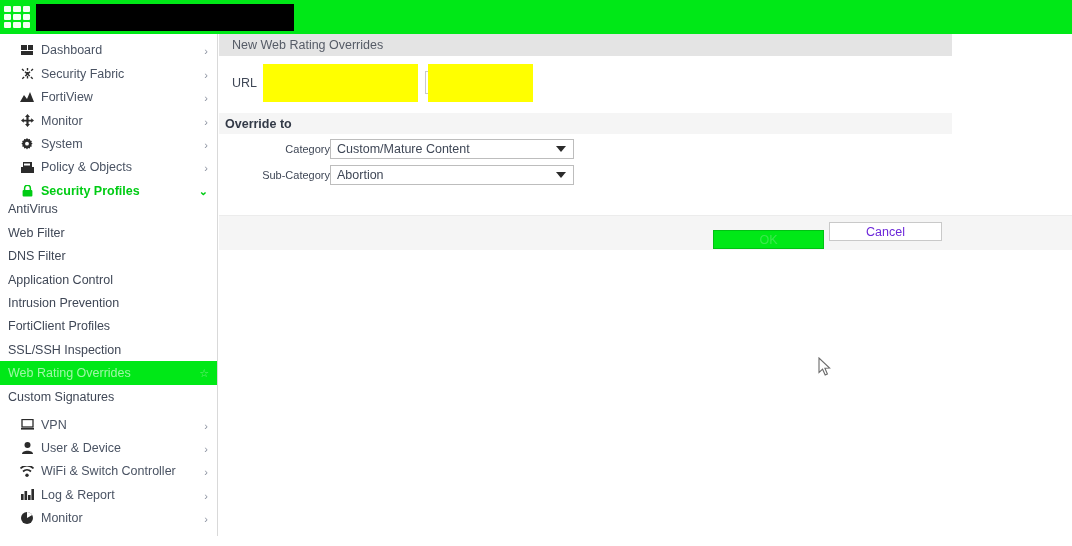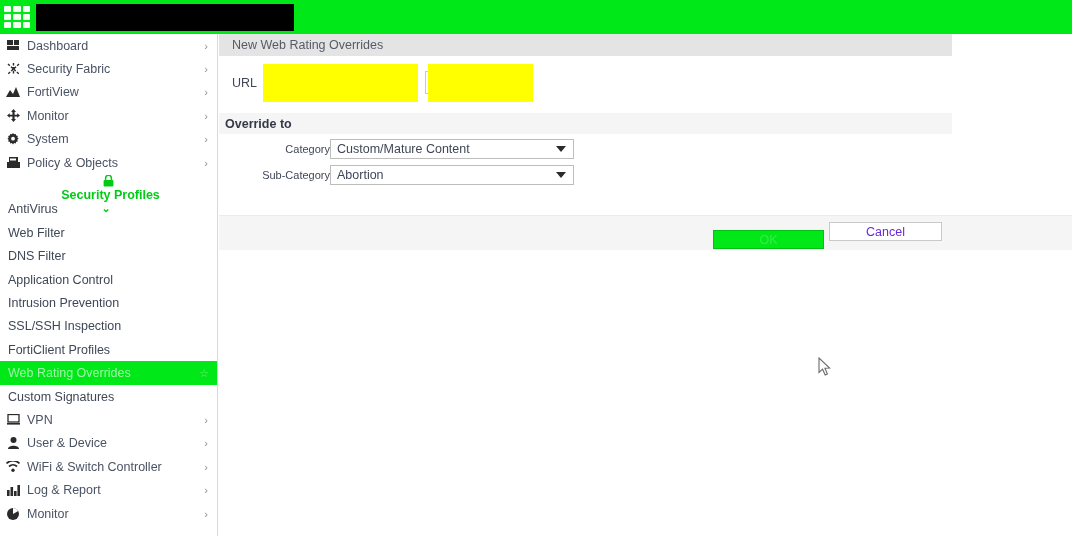--- a/index.html
+++ b/index.html
@@ -45,22 +45,22 @@
   .sidebar {
     position: absolute; left: 0; top: 34px;
     width: 218px; height: 502px;
     background: #ffffff;
     border-right: 1px solid #d9d9d9;
     overflow: hidden;
   }
   .nav-item {
     position: relative;
     height: 23.4px;
-    display: flex; align-items: center;
-    padding-left: 4px;
+    display: flex; align-items: flex-end;
+    padding-left: 18px;
     color: #4a5363;
     font-size: 12.5px;
     cursor: pointer;
     white-space: nowrap;
   }
   .nav-icon {
     width: 18px; height: 14px;
     flex: 0 0 auto;
     display: flex; align-items: center; justify-content: center;
     font-size: 11px;
@@ -68,21 +68,21 @@
     color: #2b2b2b;
     margin-right: 5px;
   }
   .nav-label { flex: 1 1 auto; }
   .chev {
     color: #8b92a0;
     font-size: 11px;
     padding-right: 9px;
     flex: 0 0 auto;
   }
-  .nav-item.active-parent { color: #00cc14; font-weight: bold; flex-direction: column; }
+  .nav-item.active-parent { color: #00cc14; font-weight: bold; }
   .nav-item.active-parent .chev { color: #00cc14; }
 
   .sub-item {
     height: 23.4px;
     display: flex; align-items: center;
     padding-left: 8px;
     font-size: 12.5px;
     color: #3f4756;
     cursor: pointer;
     white-space: nowrap;
@@ -335,24 +335,24 @@
     <div class="sub-item">
       <span>DNS Filter</span>
     </div>
     <div class="sub-item">
       <span>Application Control</span>
     </div>
     <div class="sub-item">
       <span>Intrusion Prevention</span>
     </div>
     <div class="sub-item">
+      <span>FortiClient Profiles</span>
+    </div>
+    <div class="sub-item">
       <span>SSL/SSH Inspection</span>
-    </div>
-    <div class="sub-item">
-      <span>FortiClient Profiles</span>
     </div>
     <div class="sub-item selected">
       <span>Web Rating Overrides</span>
       <span class="star">☆</span>
     </div>
     <div class="sub-item">
       <span>Custom Signatures</span>
     </div>
 
     <div class="nav-item">

